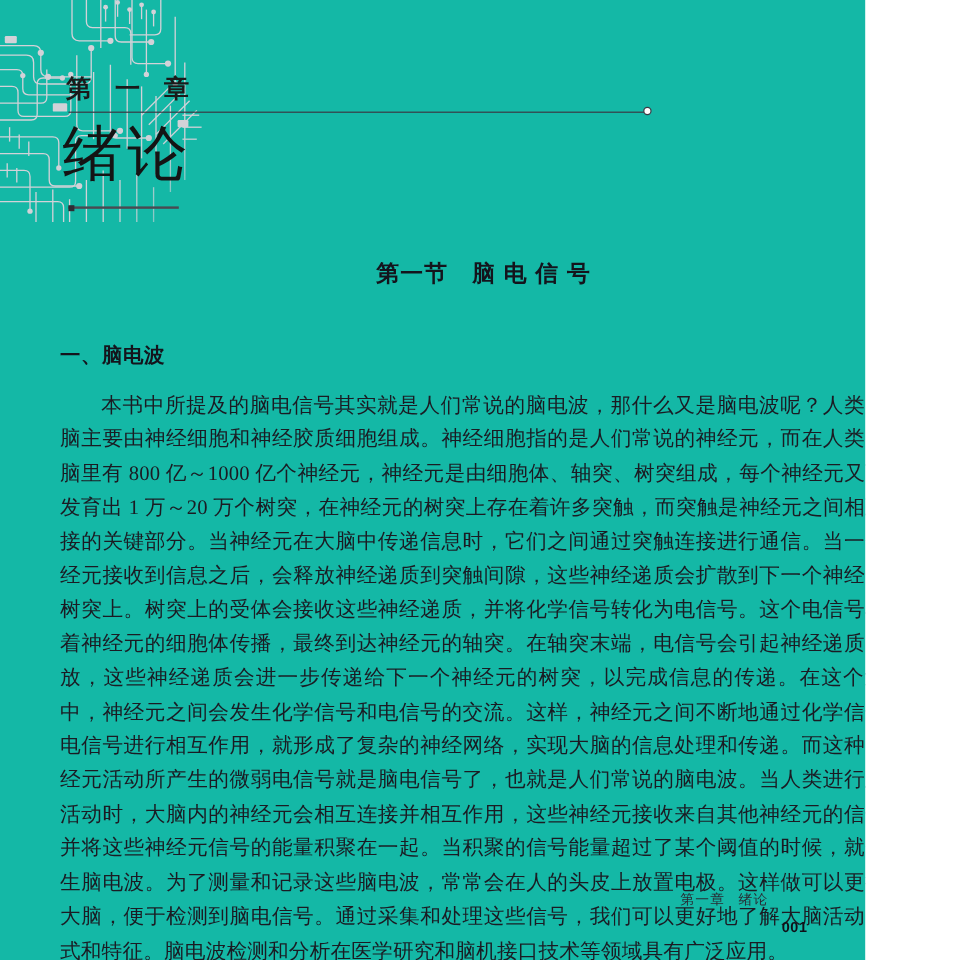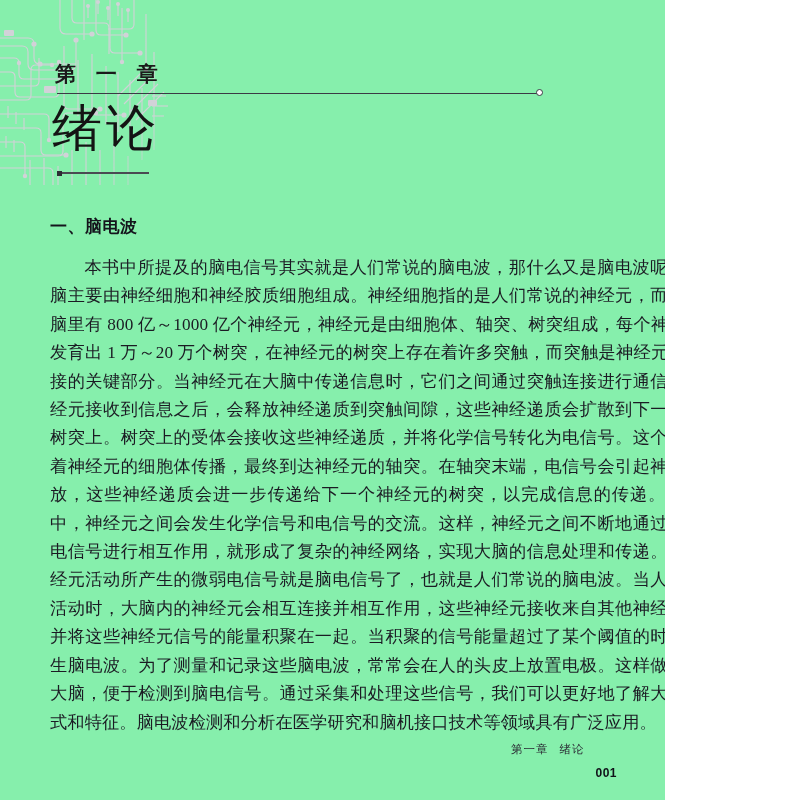--- a/index.html
+++ b/index.html
@@ -2,23 +2,23 @@
 <html><head>
 <meta charset="utf-8">
 <style>
   html, body {
     margin: 0;
     padding: 0;
     background: #ffffff;
   }
   .page {
     position: relative;
-    width: 665px;
+    width: 721px;
     height: 800px;
-    background: #86efac;
+    background: #14b8a6;
     overflow: hidden;
     font-family: "Liberation Serif", "DejaVu Serif", serif;
     text-decoration: underline;
   }
 
   
   .pcb {
     position: absolute;
     left: 0;
     top: 0;
@@ -276,20 +276,21 @@
 
   <div class="chapter-head">
     <div class="chapter-label">第 一 章</div>
     <div class="chapter-rule"></div>
     <div class="chapter-rule-dot"></div>
     <div class="chapter-title">绪论</div>
     <div class="chapter-title-underline"></div>
   </div>
 
   <div class="content">
+    <h2 class="section-title">第一节　脑 电 信 号</h2>
     <h3 class="subsection-title">一、脑电波</h3>
     <p class="body-text">本书中所提及的脑电信号其实就是人们常说的脑电波，那什么又是脑电波呢？人类的大脑主要由神经细胞和神经胶质细胞组成。神经细胞指的是人们常说的神经元，而在人类的大脑里有 800 亿～1000 亿个神经元，神经元是由细胞体、轴突、树突组成，每个神经元又可以发育出 1 万～20 万个树突，在神经元的树突上存在着许多突触，而突触是神经元之间相互连接的关键部分。当神经元在大脑中传递信息时，它们之间通过突触连接进行通信。当一个神经元接收到信息之后，会释放神经递质到突触间隙，这些神经递质会扩散到下一个神经元的树突上。树突上的受体会接收这些神经递质，并将化学信号转化为电信号。这个电信号将沿着神经元的细胞体传播，最终到达神经元的轴突。在轴突末端，电信号会引起神经递质的释放，这些神经递质会进一步传递给下一个神经元的树突，以完成信息的传递。在这个过程中，神经元之间会发生化学信号和电信号的交流。这样，神经元之间不断地通过化学信号和电信号进行相互作用，就形成了复杂的神经网络，实现大脑的信息处理和传递。而这种由神经元活动所产生的微弱电信号就是脑电信号了，也就是人们常说的脑电波。当人类进行思维活动时，大脑内的神经元会相互连接并相互作用，这些神经元接收来自其他神经元的信号，并将这些神经元信号的能量积聚在一起。当积聚的信号能量超过了某个阈值的时候，就会产生脑电波。为了测量和记录这些脑电波，常常会在人的头皮上放置电极。这样做可以更接近大脑，便于检测到脑电信号。通过采集和处理这些信号，我们可以更好地了解大脑活动的模式和特征。脑电波检测和分析在医学研究和脑机接口技术等领域具有广泛应用。</p>
   </div>
 
   <div class="footer">
     <span class="footer-chapter">第一章</span>
     <span class="footer-title">绪论</span>
     <span class="footer-page">001</span>
   </div>
 

